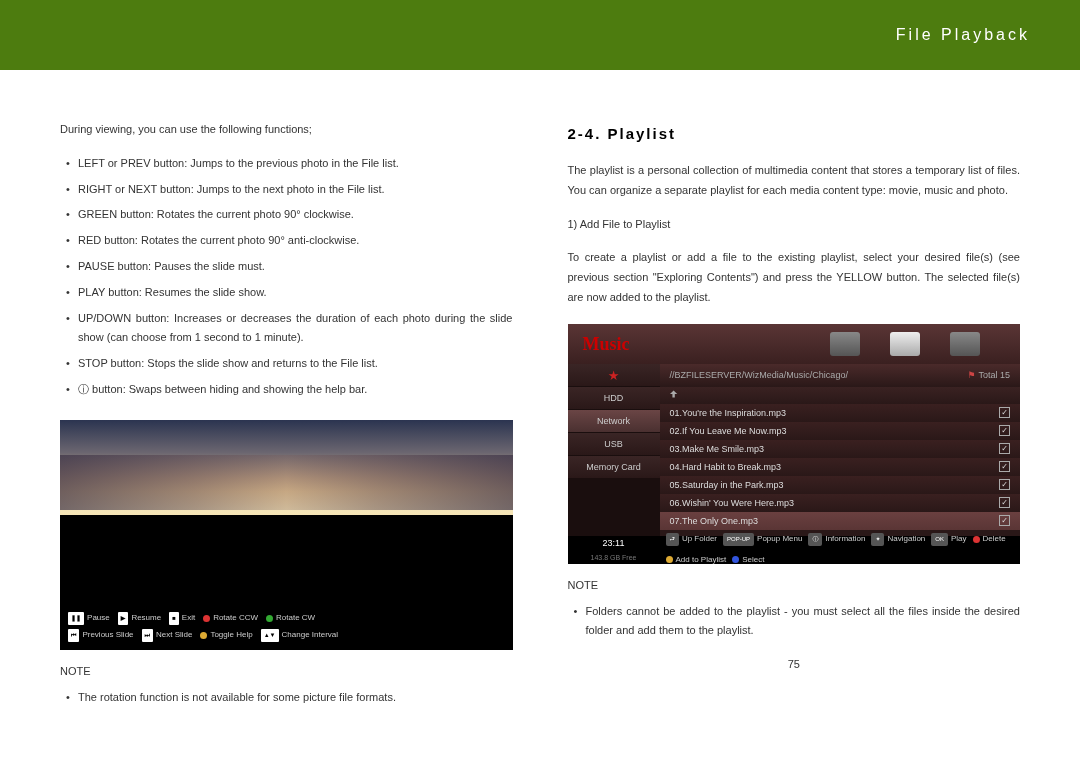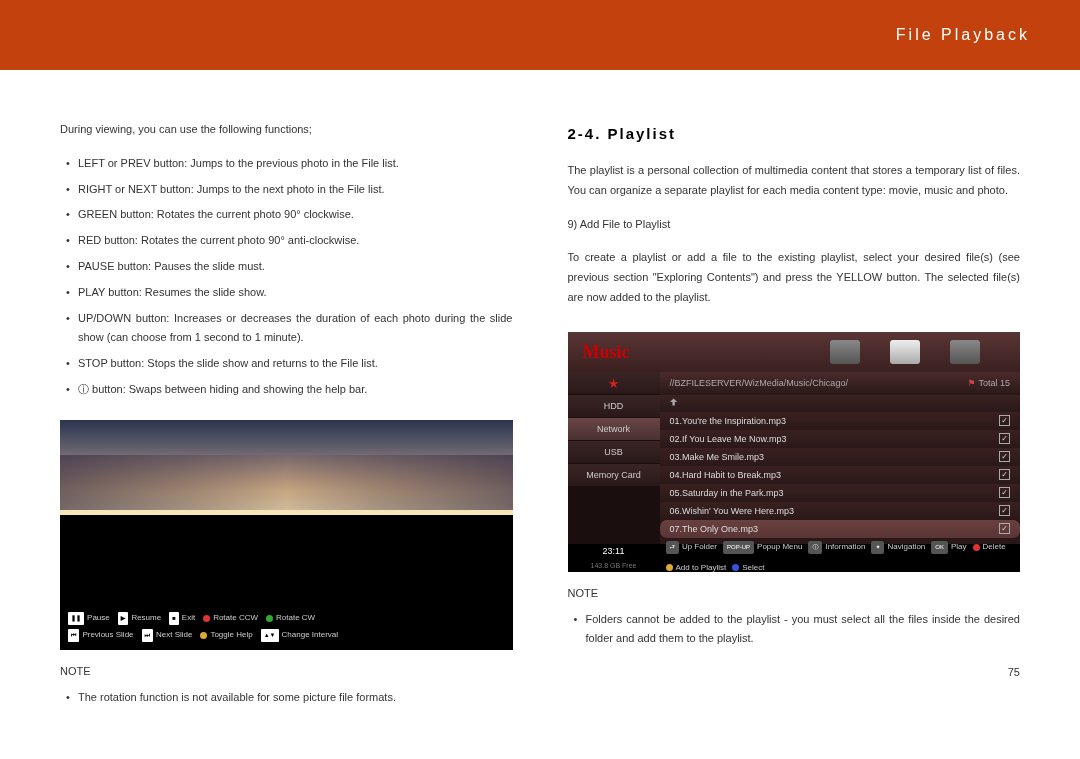--- a/index.html
+++ b/index.html
@@ -1,17 +1,17 @@
 <!DOCTYPE html>
 <html><head>
 <meta charset="utf-8">
 <style>
 *{margin:0;padding:0;box-sizing:border-box;}
 body{font-family:Arial,sans-serif;background:#fff;width:1080px;}
-.header{background:#c2410c;color:#fff;height:70px;display:flex;align-items:center;justify-content:flex-end;padding:0 50px;font-size:16px;letter-spacing:3px;}
+.header{background:#4d7c0f;color:#fff;height:70px;display:flex;align-items:center;justify-content:flex-end;padding:0 50px;font-size:16px;letter-spacing:3px;}
 .page{padding:50px 60px 40px;display:flex;gap:55px;font-size:11px;color:#333;line-height:1.8;}
 .col{flex:1;}
 .bullet-list{list-style:none;}
 .bullet-list li{padding-left:18px;position:relative;margin-bottom:6px;}
 .bullet-list li:before{content:"•";position:absolute;left:6px;}
 .h2{font-size:15px;letter-spacing:2px;margin-bottom:14px;color:#000;}
 .para{margin-bottom:14px;text-align:justify;}
 .justify li{text-align:justify;}
 .note-label{font-size:11px;margin-top:12px;margin-bottom:6px;}
 .fig1{width:100%;height:230px;margin-top:20px;background:#000;position:relative;overflow:hidden;padding-left:36px;}
@@ -28,41 +28,41 @@
 .tree{position:absolute;bottom:52px;left:205px;width:50px;height:40px;background:radial-gradient(ellipse at center,#000 50%,transparent 75%);}
 .helpbar{position:absolute;bottom:0;left:0;right:0;background:#000;padding:4px 8px;}
 .helprow{display:flex;gap:8px;font-size:8px;color:#ccc;margin-bottom:3px;}
 .hitem{display:flex;align-items:center;gap:3px;}
 .hicon{background:#fff;color:#000;font-size:6px;padding:1px 3px;border-radius:1px;font-weight:bold;}
 .dot{width:7px;height:7px;border-radius:50%;}
 .red{background:#d33;}
 .green{background:#3a3;}
 .yellow{background:#da3;}
 .blue{background:#35d;}
-.fig2{width:100%;height:240px;margin-top:24px;background:#2a1818;position:relative;overflow:hidden;}
+.fig2{width:100%;height:240px;margin-top:16px;background:#2a1818;position:relative;overflow:hidden;}
 .tabs{position:absolute;top:0;left:0;right:0;height:40px;background:linear-gradient(#5a3535,#3a2020);display:flex;align-items:center;padding-left:15px;gap:30px;}
 .tab-label{font-family:cursive;color:#c00;font-size:18px;font-weight:bold;}
 .tab-icon{width:30px;height:24px;background:linear-gradient(#888,#555);border-radius:3px;}
 .tab-icon.active{background:linear-gradient(#eee,#aaa);}
 .sidebar{position:absolute;top:40px;left:0;width:92px;bottom:28px;background:#1a0e0e;}
 .sideitem{height:23px;line-height:23px;text-align:center;color:#ccc;font-size:9px;background:linear-gradient(#3a2525,#2a1818);border-bottom:1px solid #1a0e0e;}
 .sideitem.star{color:#c22;font-size:13px;}
 .sideitem.sel{background:linear-gradient(#6a4545,#4a3030);}
 .content{position:absolute;top:40px;left:92px;right:0;bottom:28px;}
 .pathbar{height:23px;background:linear-gradient(#4a2a2a,#2a1818);display:flex;align-items:center;padding:0 10px;color:#aaa;font-size:9px;justify-content:space-between;}
 .upbar{height:17px;background:linear-gradient(#3a2222,#2a1818);padding-left:10px;}
 .upbar svg{fill:#aaa;}
 .filerow{height:18px;display:flex;align-items:center;padding:0 10px;color:#ddd;font-size:9px;justify-content:space-between;background:linear-gradient(#3a2020,#2a1818);}
-.filerow.sel{background:linear-gradient(#6a4040,#5a3535);border-radius:7px;}
+.filerow.sel{background:linear-gradient(#6a4040,#5a3535);}
 .chk{width:11px;height:11px;border:1px solid #aaa;display:flex;align-items:center;justify-content:center;color:#ddd;font-size:8px;}
 .bottombar{position:absolute;bottom:0;left:0;right:0;height:28px;background:#000;display:flex;align-items:center;}
 .timeblock{width:92px;text-align:center;color:#fff;font-size:9px;}
 .bbitems{display:flex;flex-wrap:wrap;gap:6px;padding:2px 6px;font-size:8px;color:#ccc;flex:1;}
 .bicon{background:#555;color:#fff;font-size:6px;padding:1px 4px;border-radius:2px;}
-.page-num{text-align:right;margin-top:14px;font-size:11px;color:#333;}
+.page-num{text-align:center;margin-top:14px;font-size:11px;color:#333;}
 .total-flag{color:#c44;margin-right:3px;}
 </style>
 </head>
 <body>
 
 <div class="header">
   <span>File Playback</span>
 </div>
 
 <div class="page">
@@ -137,21 +137,21 @@
 
     <p class="note-label">NOTE</p>
     <ul class="bullet-list" id="left-notes">
         <li>The rotation function is not available for some picture file formats.</li>
       </ul>
   </div>
 
   <div class="col">
     <h2 class="h2">2-4. Playlist</h2>
     <p class="para">The playlist is a personal collection of multimedia content that stores a temporary list of files.  You can organize a separate playlist for each media content type: movie, music and photo.</p>
-    <p class="para">9) Add File to Playlist</p>
+    <p class="para">1) Add File to Playlist</p>
     <p class="para">To create a playlist or add a file to the existing playlist, select your desired file(s) (see previous section "Exploring Contents") and press the YELLOW button.   The selected file(s) are now added to the playlist.</p>
 
     <div class="fig2">
       <div class="tabs">
         <span class="tab-label">Music</span>
         <div style="flex:1"></div>
         <span class="tab-icon"></span>
         <span class="tab-icon active"></span>
         <span class="tab-icon"></span>
         <span style="width:10px"></span>

